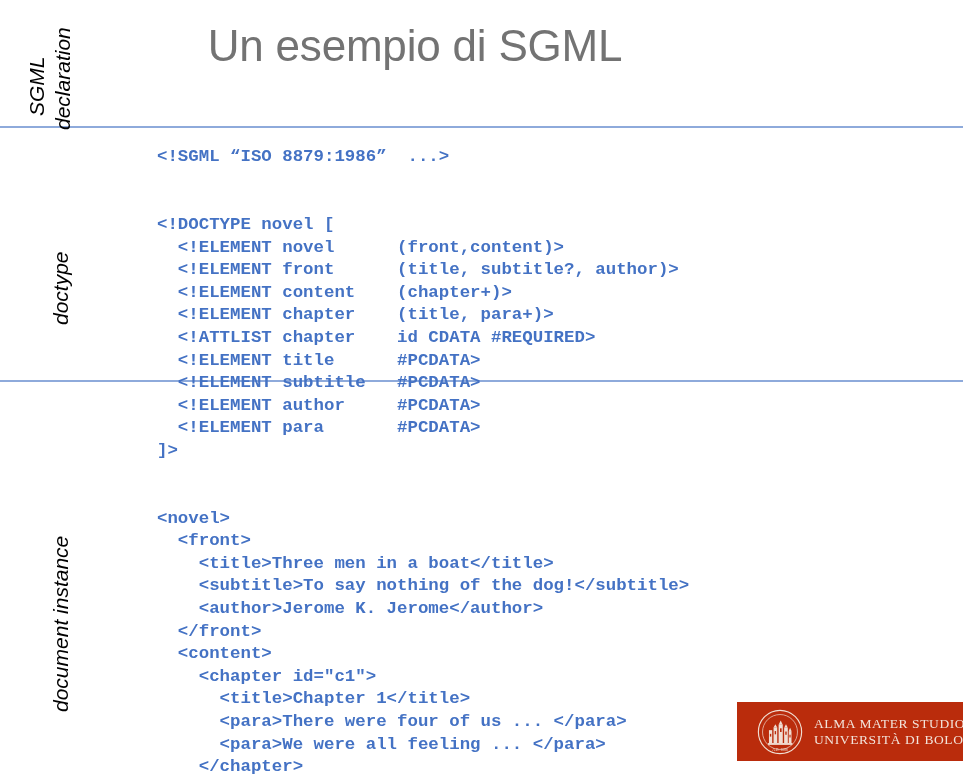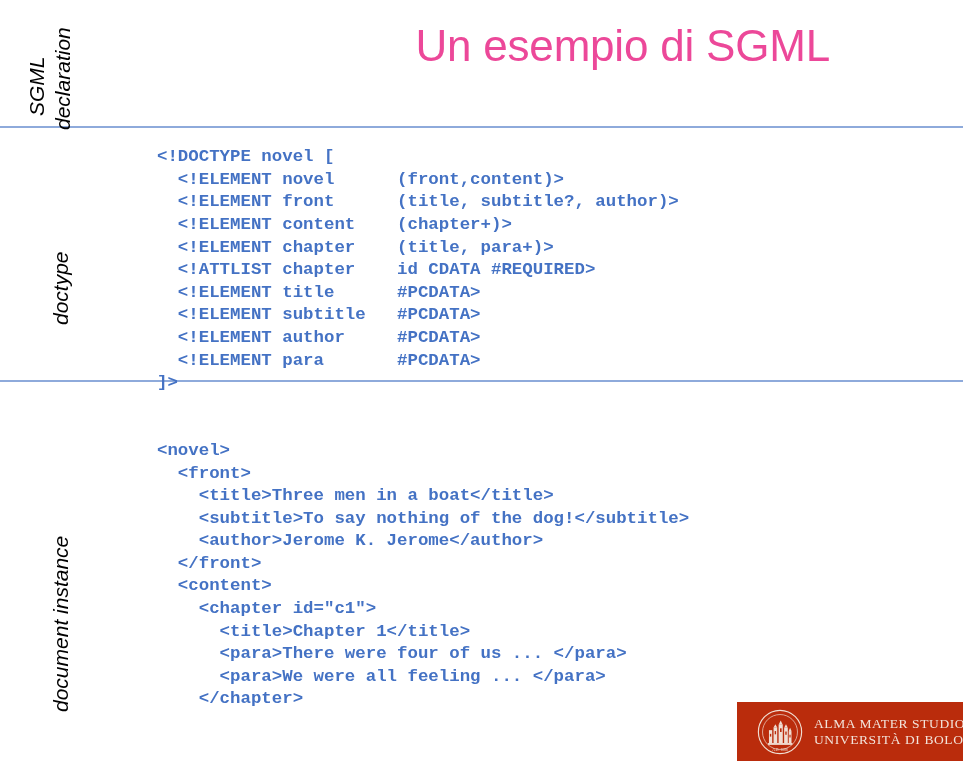--- a/index.html
+++ b/index.html
@@ -14,25 +14,25 @@
     overflow: hidden;
     font-family: "Liberation Sans", sans-serif;
   }
 
   
   .slide-title {
     position: absolute;
     left: 0;
     top: 22px;
     width: 830px;
-    text-align: right;
+    text-align: center;
     font-family: "Liberation Sans", sans-serif;
     font-size: 44px;
     font-weight: 400;
-    color: #ec4899;
+    color: #737373;
     letter-spacing: -0.2px;
     line-height: 1.1;
     white-space: nowrap;
   }
 
   
   .side-label {
     position: absolute;
     font-family: "Liberation Sans", sans-serif;
     font-style: italic;
@@ -114,20 +114,21 @@
 
 <div class="rule" id="rule-top"></div>
 <div class="rule" id="rule-mid"></div>
 
 <div class="side-label" id="label-sgml-1">SGML</div>
 <div class="side-label" id="label-sgml-2">declaration</div>
 <div class="side-label" id="label-doctype">doctype</div>
 <div class="side-label" id="label-docinstance">document instance</div>
 
 <div class="code-block">
+  <div id="sec-decl"><div class="code-line">&lt;!SGML “ISO 8879:1986”  ...&gt;</div></div>
   <div id="sec-doctype"><div class="code-line">&lt;!DOCTYPE novel [</div><div class="code-line">  &lt;!ELEMENT novel      (front,content)&gt;</div><div class="code-line">  &lt;!ELEMENT front      (title, subtitle?, author)&gt;</div><div class="code-line">  &lt;!ELEMENT content    (chapter+)&gt;</div><div class="code-line">  &lt;!ELEMENT chapter    (title, para+)&gt;</div><div class="code-line">  &lt;!ATTLIST chapter    id CDATA #REQUIRED&gt;</div><div class="code-line">  &lt;!ELEMENT title      #PCDATA&gt;</div><div class="code-line">  &lt;!ELEMENT subtitle   #PCDATA&gt;</div><div class="code-line">  &lt;!ELEMENT author     #PCDATA&gt;</div><div class="code-line">  &lt;!ELEMENT para       #PCDATA&gt;</div><div class="code-line">]&gt;</div></div>
   <div id="sec-instance"><div class="code-line">&lt;novel&gt;</div><div class="code-line">  &lt;front&gt;</div><div class="code-line">    &lt;title&gt;Three men in a boat&lt;/title&gt;</div><div class="code-line">    &lt;subtitle&gt;To say nothing of the dog!&lt;/subtitle&gt;</div><div class="code-line">    &lt;author&gt;Jerome K. Jerome&lt;/author&gt;</div><div class="code-line">  &lt;/front&gt;</div><div class="code-line">  &lt;content&gt;</div><div class="code-line">    &lt;chapter id="c1"&gt;</div><div class="code-line">      &lt;title&gt;Chapter 1&lt;/title&gt;</div><div class="code-line">      &lt;para&gt;There were four of us ... &lt;/para&gt;</div><div class="code-line">      &lt;para&gt;We were all feeling ... &lt;/para&gt;</div><div class="code-line">    &lt;/chapter&gt;</div></div>
 </div>
 
 <div class="logo-band">
   <div class="logo-seal">
     <svg viewBox="0 0 100 100" width="46" height="46" aria-hidden="true">
       <circle cx="50" cy="50" r="47" fill="none" stroke="#f0ded3" stroke-width="2.5"></circle>
       <circle cx="50" cy="50" r="38" fill="none" stroke="#f0ded3" stroke-width="1.5"></circle>
       <g fill="#f0ded3">

